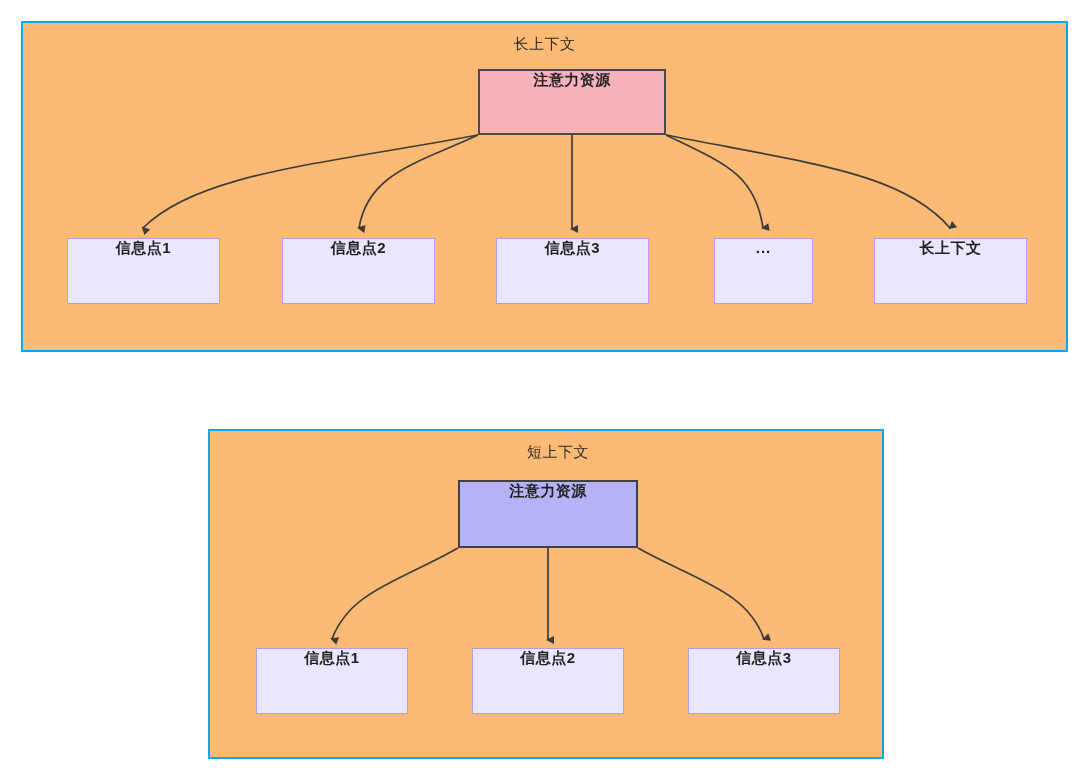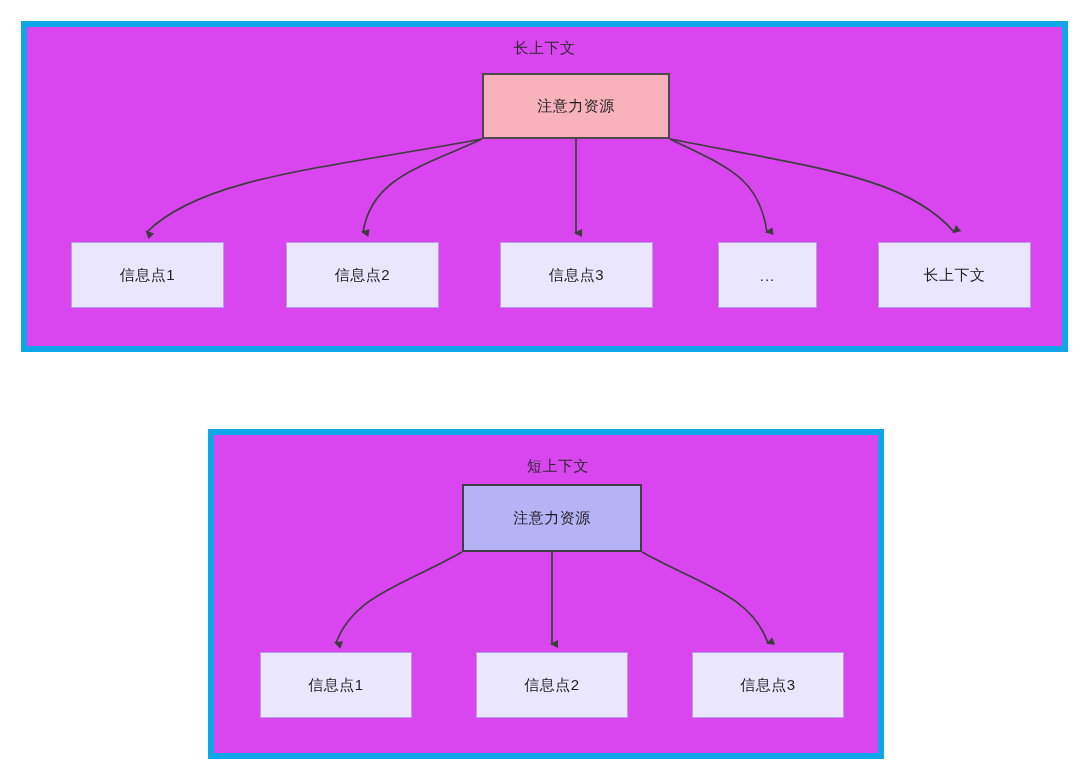--- a/index.html
+++ b/index.html
@@ -17,22 +17,22 @@
   #canvas {
     position: absolute;
     left: 0;
     top: 0;
     width: 1080px;
     height: 774px;
   }
   .panel {
     position: absolute;
     box-sizing: border-box;
-    background: #d946ef;
-    border: 6px solid #0ea5e9;
+    background: #fdba74;
+    border: 2px solid #0ea5e9;
   }
   #panel-long {
     left: 21px;
     top: 21px;
     width: 1047px;
     height: 331px;
   }
   #panel-short {
     left: 208px;
     top: 429px;
@@ -43,32 +43,32 @@
     position: absolute;
     left: 0;
     right: 0;
     text-align: center;
     font-size: 15px;
     color: #2b2b2b;
     letter-spacing: 0.5px;
     white-space: nowrap;
   }
   #panel-long .panel-title { top: 12px; }
-  #panel-short .panel-title { top: 22px; padding-left: 24px; }
+  #panel-short .panel-title { top: 12px; padding-left: 24px; }
 
   .node {
     position: absolute;
     box-sizing: border-box;
     display: flex;
-    align-items: center;
     justify-content: center;
     font-size: 15px;
     color: #1f1f1f;
     letter-spacing: 0.5px;
     white-space: nowrap;
+    font-weight: bold;
   }
   .node-root-pink {
     background: #f8b2bc;
     border: 2.5px solid #4a4a4a;
   }
   .node-root-periwinkle {
     background: #b5b2f5;
     border: 2.5px solid #3f3f45;
   }
   .node-info {

